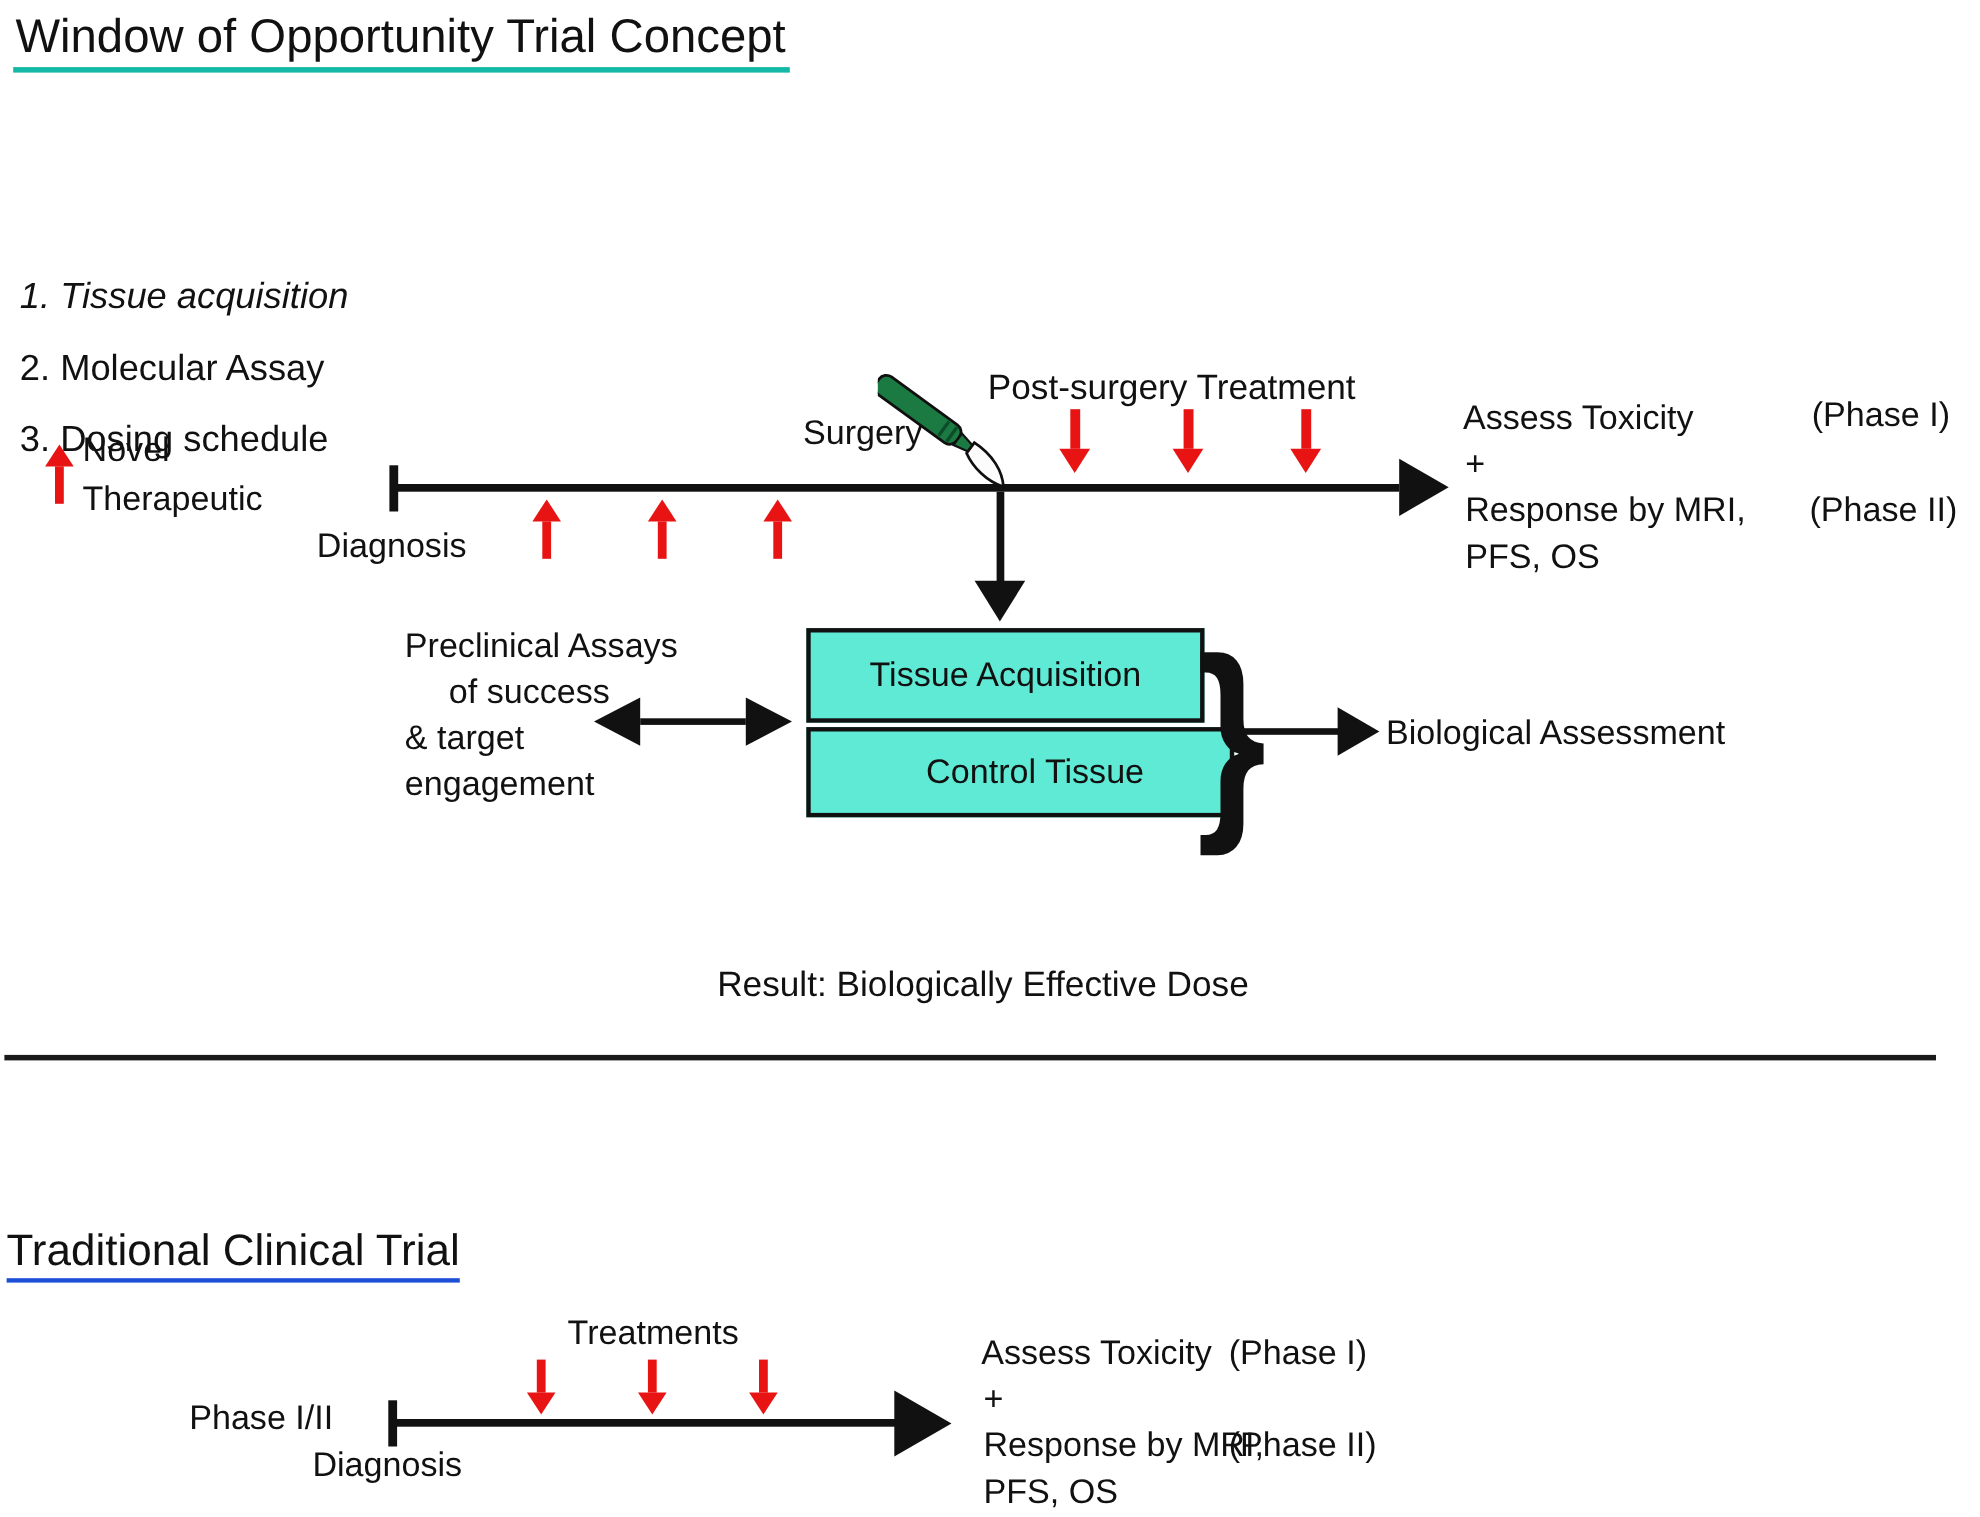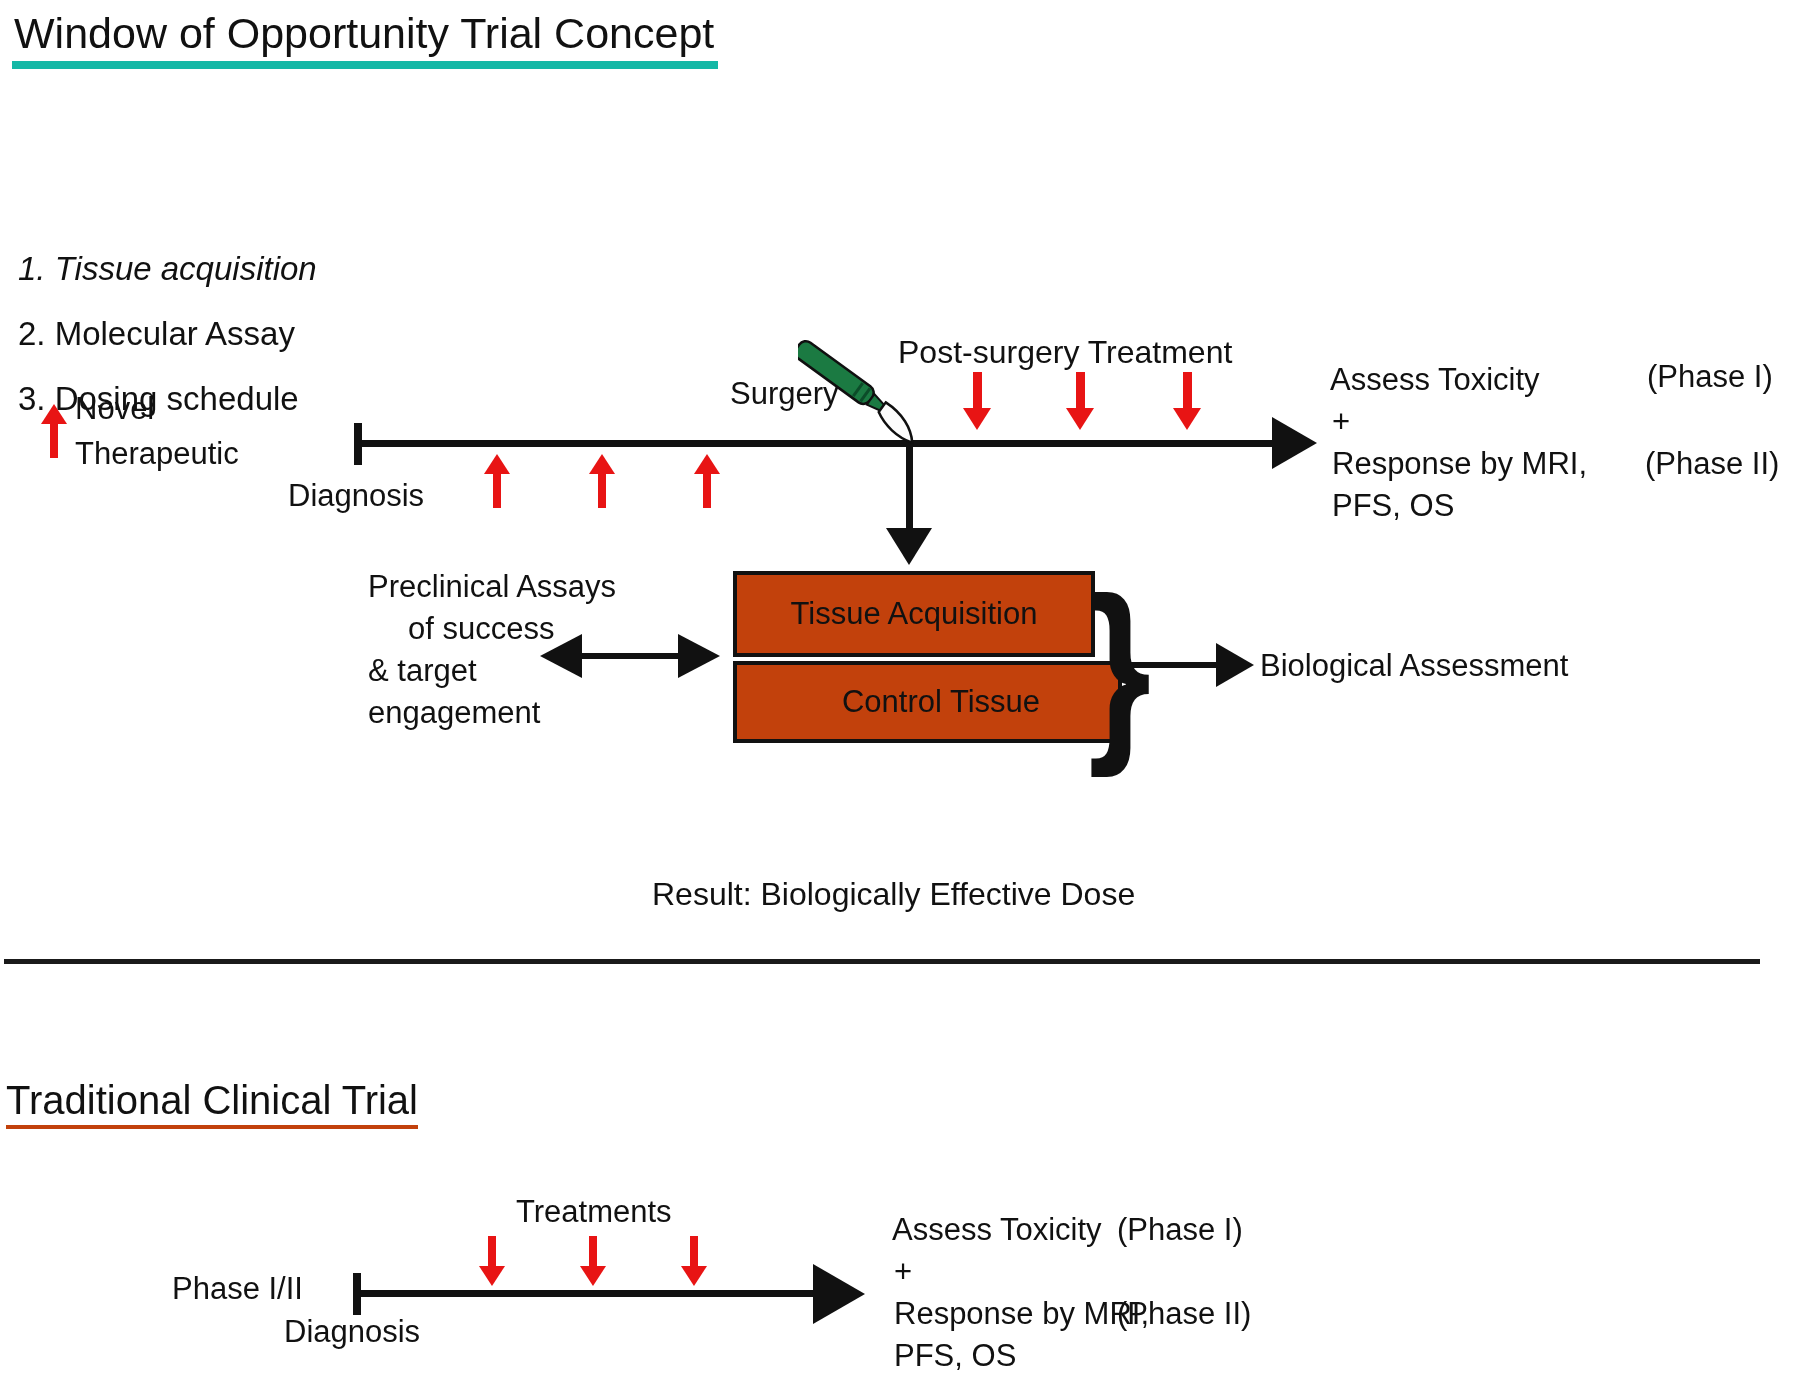--- a/index.html
+++ b/index.html
@@ -7,22 +7,22 @@
     position:relative;
     width:1800px;height:1379px;
     background:#ffffff;
     font-family:"Liberation Sans", sans-serif;
     color:#111;
     overflow:hidden;
   }
   .abs{position:absolute;white-space:nowrap;}
   .t31{font-size:31px;line-height:36px;}
   .t32{font-size:32px;line-height:37px;}
-  .title{font-size:43px;line-height:50px;border-bottom:8px solid #14b8a6;padding:0 4px 3px 2px;}
-  .subtitle{font-size:40px;line-height:48px;border-bottom:4px solid #c2410c;padding-bottom:1px;}
+  .title{font-size:43px;line-height:50px;border-bottom:5px solid #14b8a6;padding:0 4px 3px 2px;}
+  .subtitle{font-size:40px;line-height:48px;border-bottom:4px solid #1d4ed8;padding-bottom:1px;margin-top:37px;}
   .keyhead{font-size:32px;line-height:38px;border-bottom:2px solid #111;padding-bottom:2px;}
   .listitem{font-size:33px;line-height:38px;}
 
   
   .hline{position:absolute;background:#111;}
   .vtick{position:absolute;background:#111;}
   .ahead-right{position:absolute;width:0;height:0;
     border-top:26px solid transparent;border-bottom:26px solid transparent;border-left:45px solid #111;}
   .ahead-down{position:absolute;width:0;height:0;
     border-left:23px solid transparent;border-right:23px solid transparent;border-top:37px solid #111;}
@@ -32,21 +32,21 @@
   .rarrow .head-up{width:0;height:0;border-left:13px solid transparent;border-right:13px solid transparent;border-bottom:20px solid #e81414;}
   .rarrow .head-down{width:0;height:0;border-left:13px solid transparent;border-right:13px solid transparent;border-top:20px solid #e81414;}
   .rarrow .shaft{width:8px;background:#e81414;}
 
   
   .dbl{position:absolute;display:flex;align-items:center;}
   .dbl .hl{width:0;height:0;border-top:22px solid transparent;border-bottom:22px solid transparent;border-right:42px solid #111;}
   .dbl .hr{width:0;height:0;border-top:22px solid transparent;border-bottom:22px solid transparent;border-left:42px solid #111;}
   .dbl .sh{height:6px;background:#111;flex:1;}
 
-  .obox{position:absolute;border:4px solid #111;background:#c2410c;
+  .obox{position:absolute;border:4px solid #111;background:#5eead4;
     display:flex;align-items:center;justify-content:center;font-size:31px;}
   .brace{position:absolute;font-size:198px;line-height:150px;font-weight:bold;
     transform:scaleX(0.82);transform-origin:left center;}
 </style>
 </head>
 <body>
 
 <div id="canvas">
 
   <div class="abs title" style="left:12px;top:8px;">Window of Opportunity Trial Concept</div>

